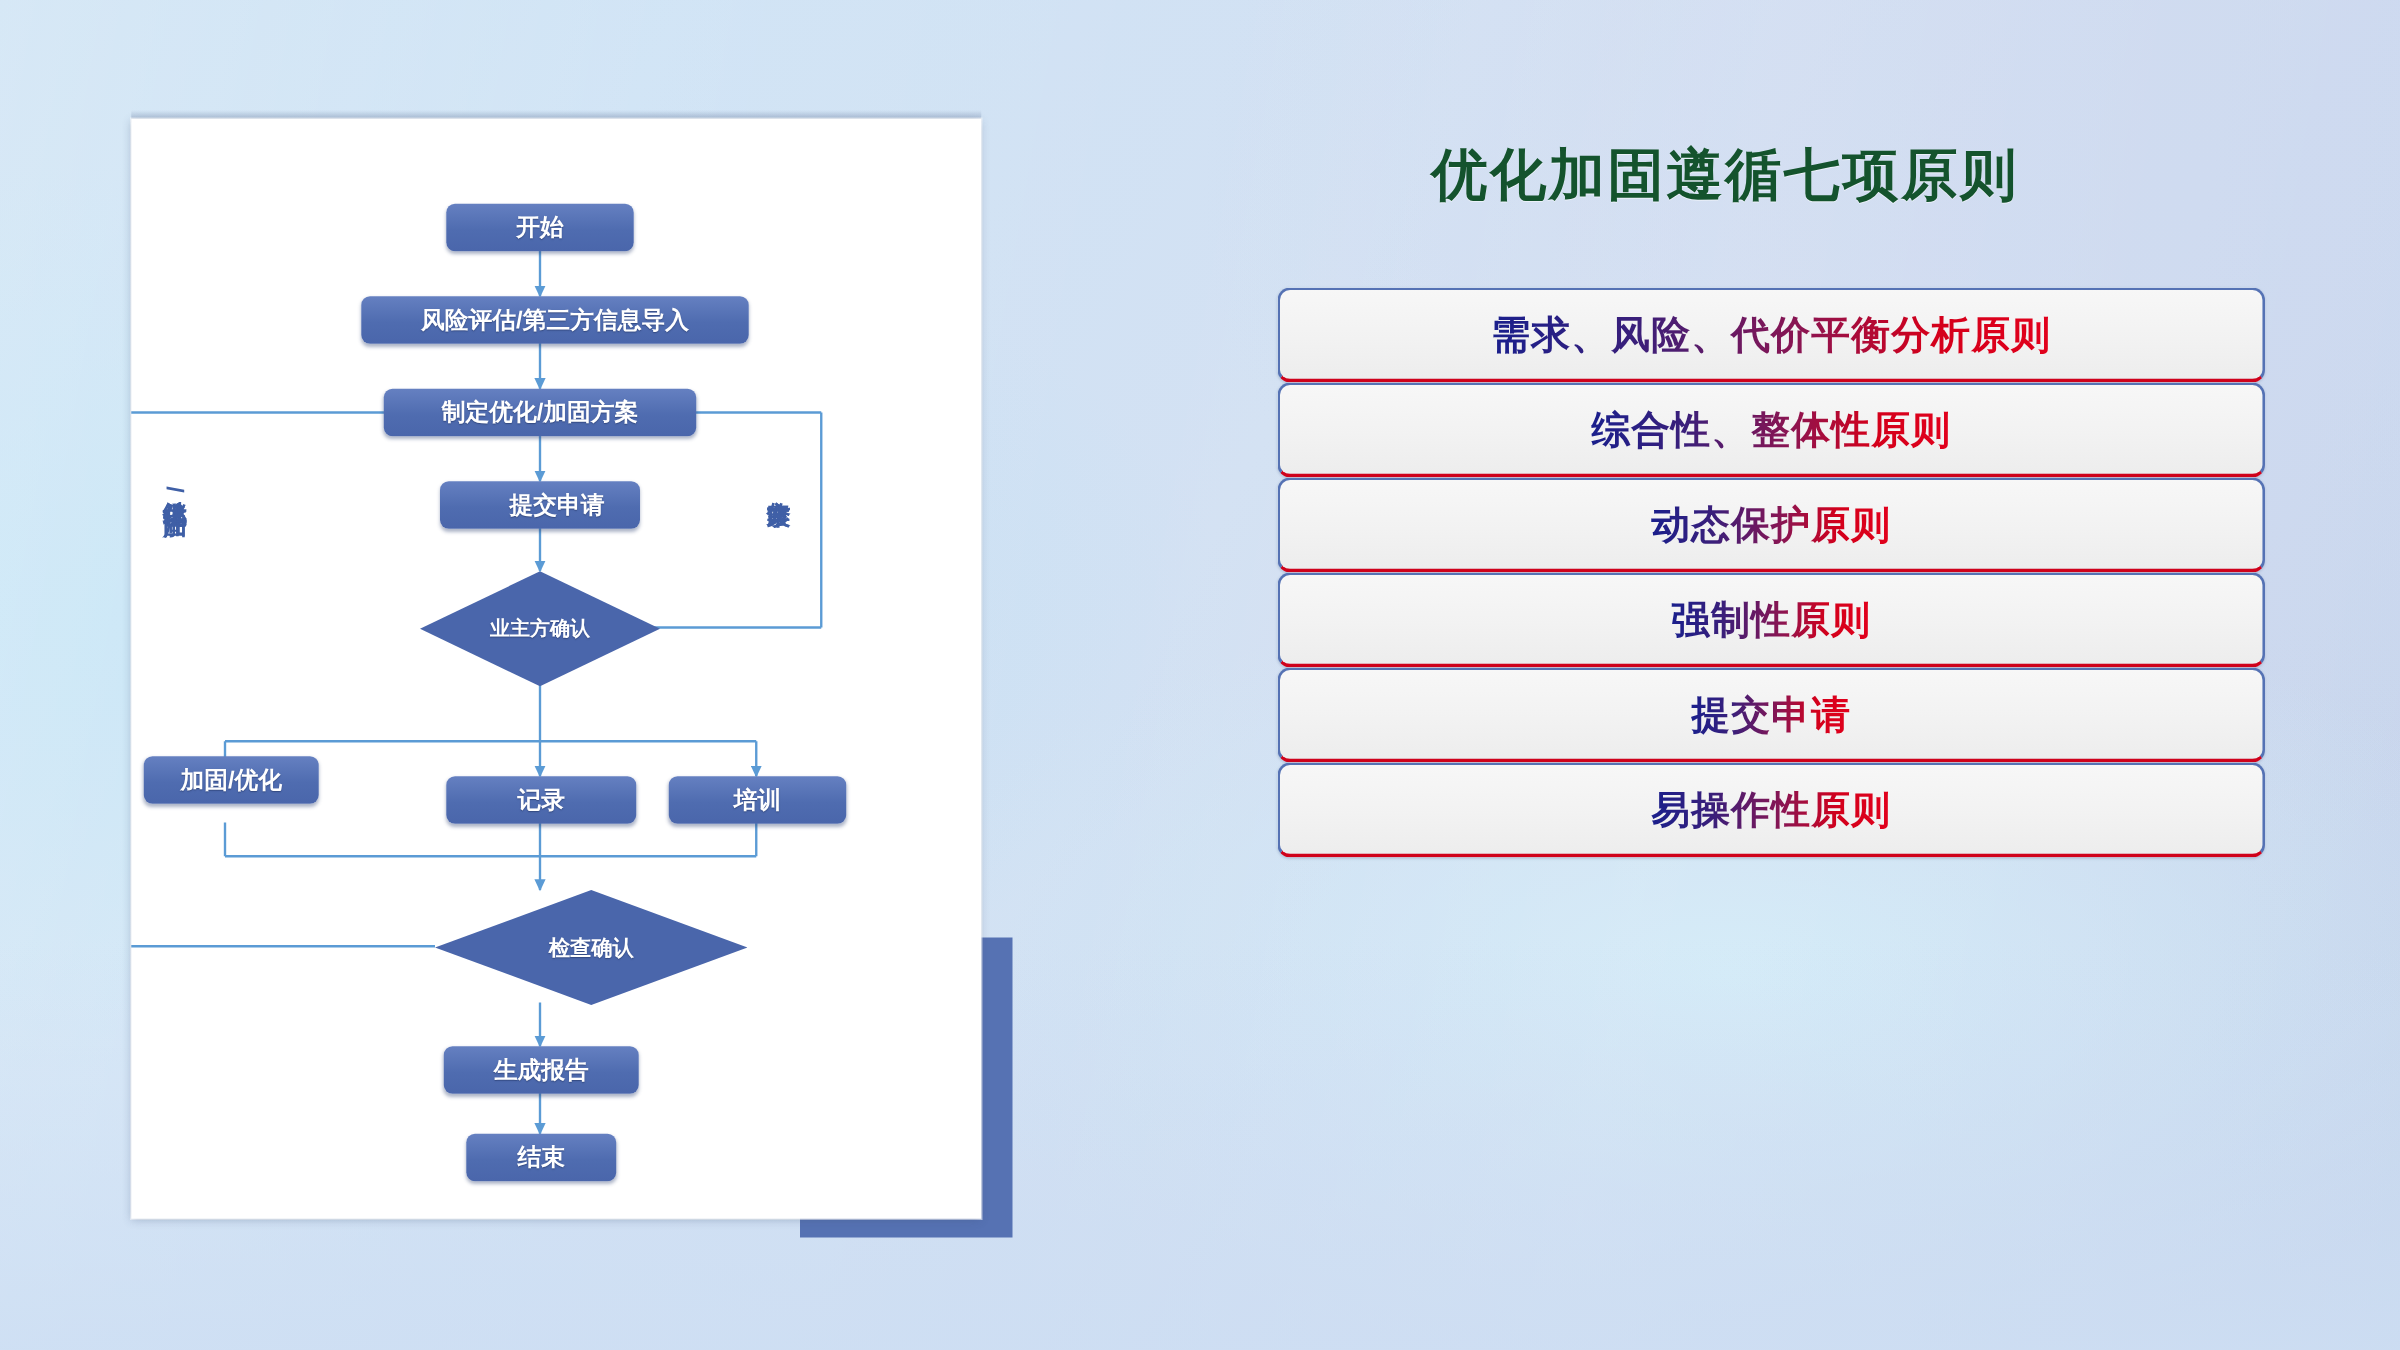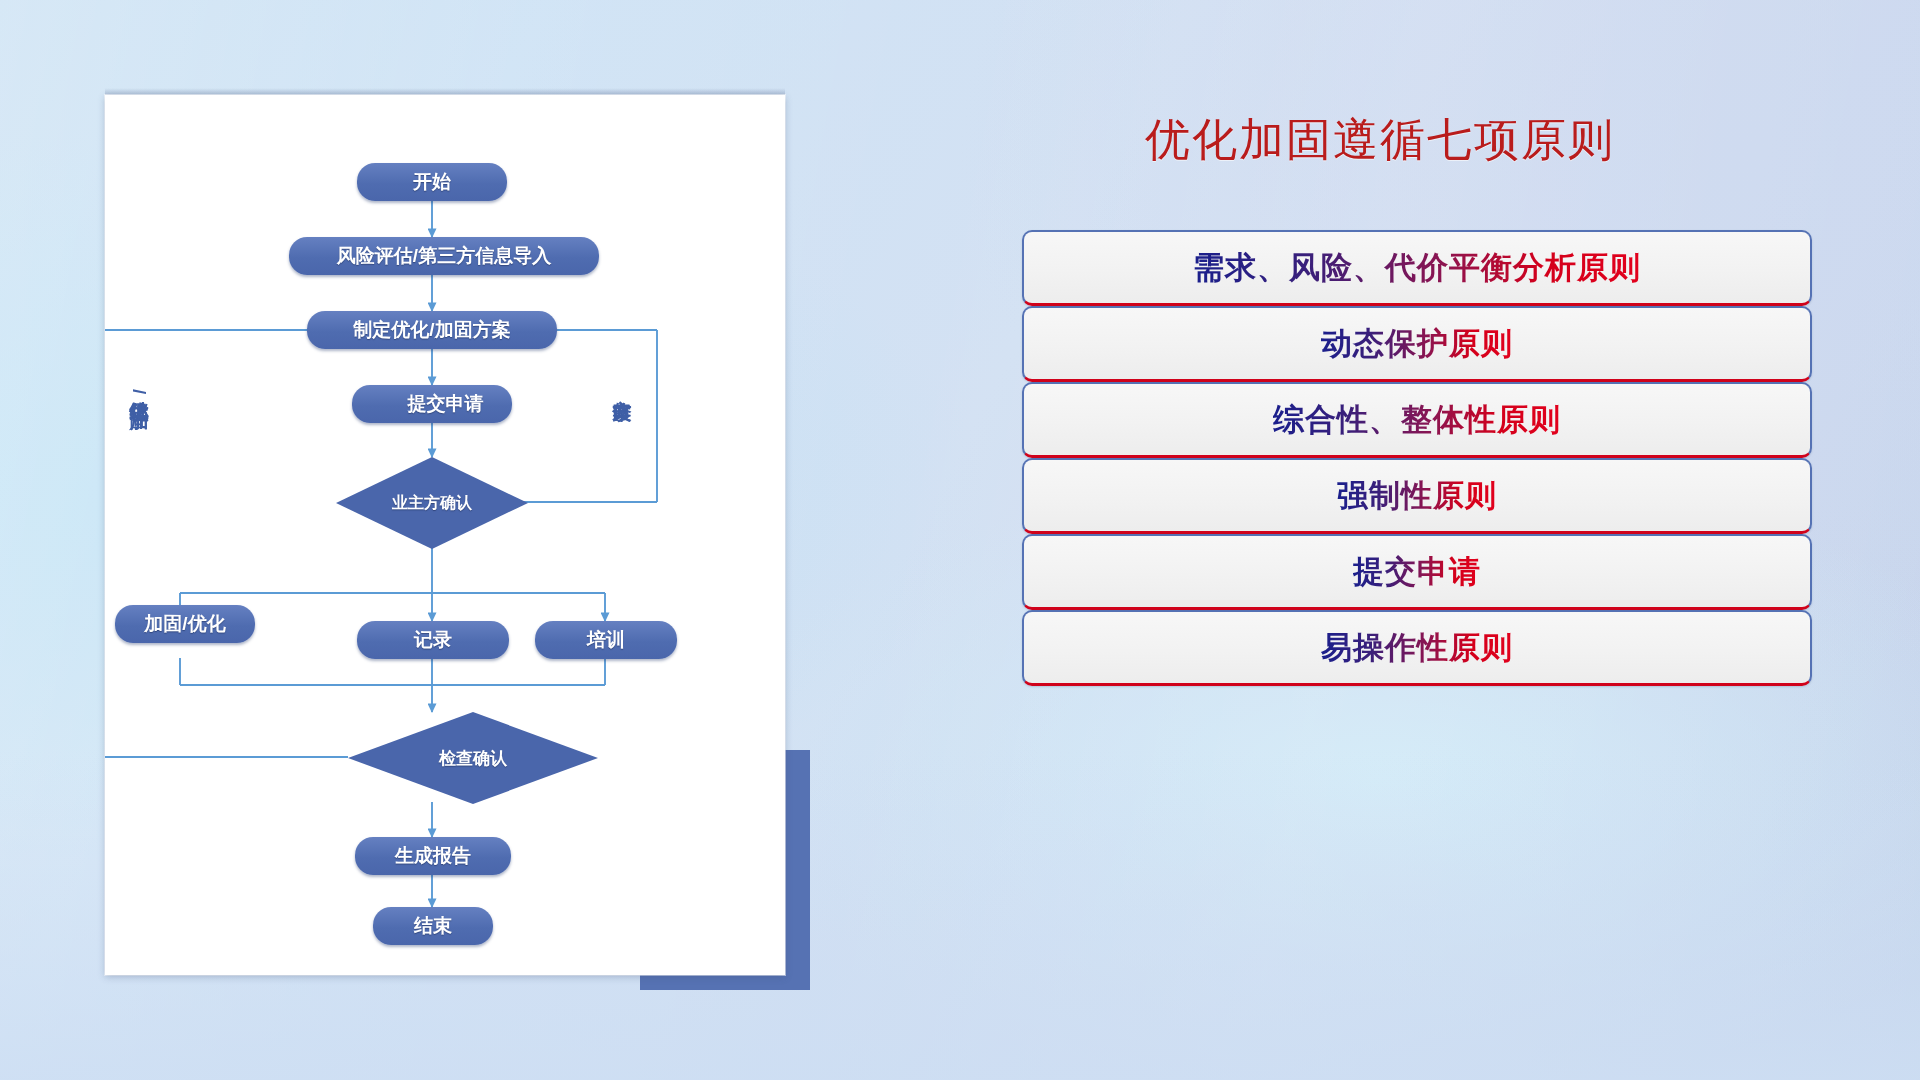--- a/index.html
+++ b/index.html
@@ -34,36 +34,36 @@
     background:#ffffff;
     box-shadow:0 2px 7px rgba(60,80,120,0.30), 0 0 0 1px rgba(255,255,255,0.6);}
   #flow-card-top-shade{position:absolute;left:105px;top:88px;width:680px;height:10px;
     background:linear-gradient(180deg,rgba(120,140,170,0.0) 0%,rgba(110,130,165,0.55) 100%);}
 
   #flow{position:absolute;left:105px;top:95px;width:680px;height:880px;}
   #flow svg{position:absolute;left:0;top:0;width:680px;height:880px;}
 
   .node{position:absolute;box-sizing:border-box;display:flex;align-items:center;
     justify-content:center;color:#ffffff;font-weight:bold;white-space:nowrap;
-    border-radius:18px;
+    border-radius:7px;
     background:linear-gradient(180deg,#6580c1 0%,#4f6cb0 55%,#4a66ab 100%);
     box-shadow:0 2px 3px rgba(40,60,110,0.38);
     text-shadow:0 1px 1px rgba(30,45,90,0.55);}
   .diamond{position:absolute;display:flex;align-items:center;justify-content:center;
     color:#fff;font-weight:bold;white-space:nowrap;
     background:#4a66ab;
     clip-path:polygon(50% 0%,100% 50%,50% 100%,0% 50%);
     text-shadow:0 1px 1px rgba(30,45,90,0.55);}
   .vlabel{position:absolute;writing-mode:vertical-rl;text-orientation:upright;
     color:#3f5fa6;font-weight:bold;letter-spacing:1px;line-height:1.05;}
   .vlabel.slash{text-orientation:mixed;}
 
   
   #right-title{position:absolute;left:1145px;top:110px;
-    font-size:45px;font-weight:normal;color:#b91c1c;letter-spacing:2px;
+    font-size:45px;font-weight:bold;color:#14532d;letter-spacing:2px;
     text-shadow:0 1px 0 rgba(255,255,255,0.55);white-space:nowrap;}
   #principles{position:absolute;left:1022px;top:230px;width:790px;}
   .principle{position:relative;height:76px;box-sizing:border-box;
     border-radius:10px;
     background:linear-gradient(180deg,#f7f7f7 0%,#f2f2f2 55%,#ededed 100%);
     border:2px solid #5572b4;
     border-bottom:3px solid #d0021b;
     display:flex;align-items:center;justify-content:center;
     box-shadow:0 1px 2px rgba(70,90,130,0.22);}
   .principle .ptext{font-size:31px;font-weight:bold;letter-spacing:1px;
@@ -178,26 +178,26 @@
   <div class="vlabel" style="left:507px;top:290px;font-size:19px;">方案修改</div>
 </div>
 
 <div id="right-title">优化加固遵循七项原则</div>
 
 <div id="principles">
   <div class="principle">
     <span class="ptext">需求、风险、代价平衡分析原则</span>
   </div>
   <div class="principle">
+    <span class="ptext">综合性、整体性原则</span>
+  </div>
+  <div class="principle">
     <span class="ptext">动态保护原则</span>
   </div>
   <div class="principle">
-    <span class="ptext">综合性、整体性原则</span>
-  </div>
-  <div class="principle">
     <span class="ptext">强制性原则</span>
   </div>
   <div class="principle">
     <span class="ptext">提交申请</span>
   </div>
   <div class="principle">
     <span class="ptext">易操作性原则</span>
   </div>
 </div>
 

